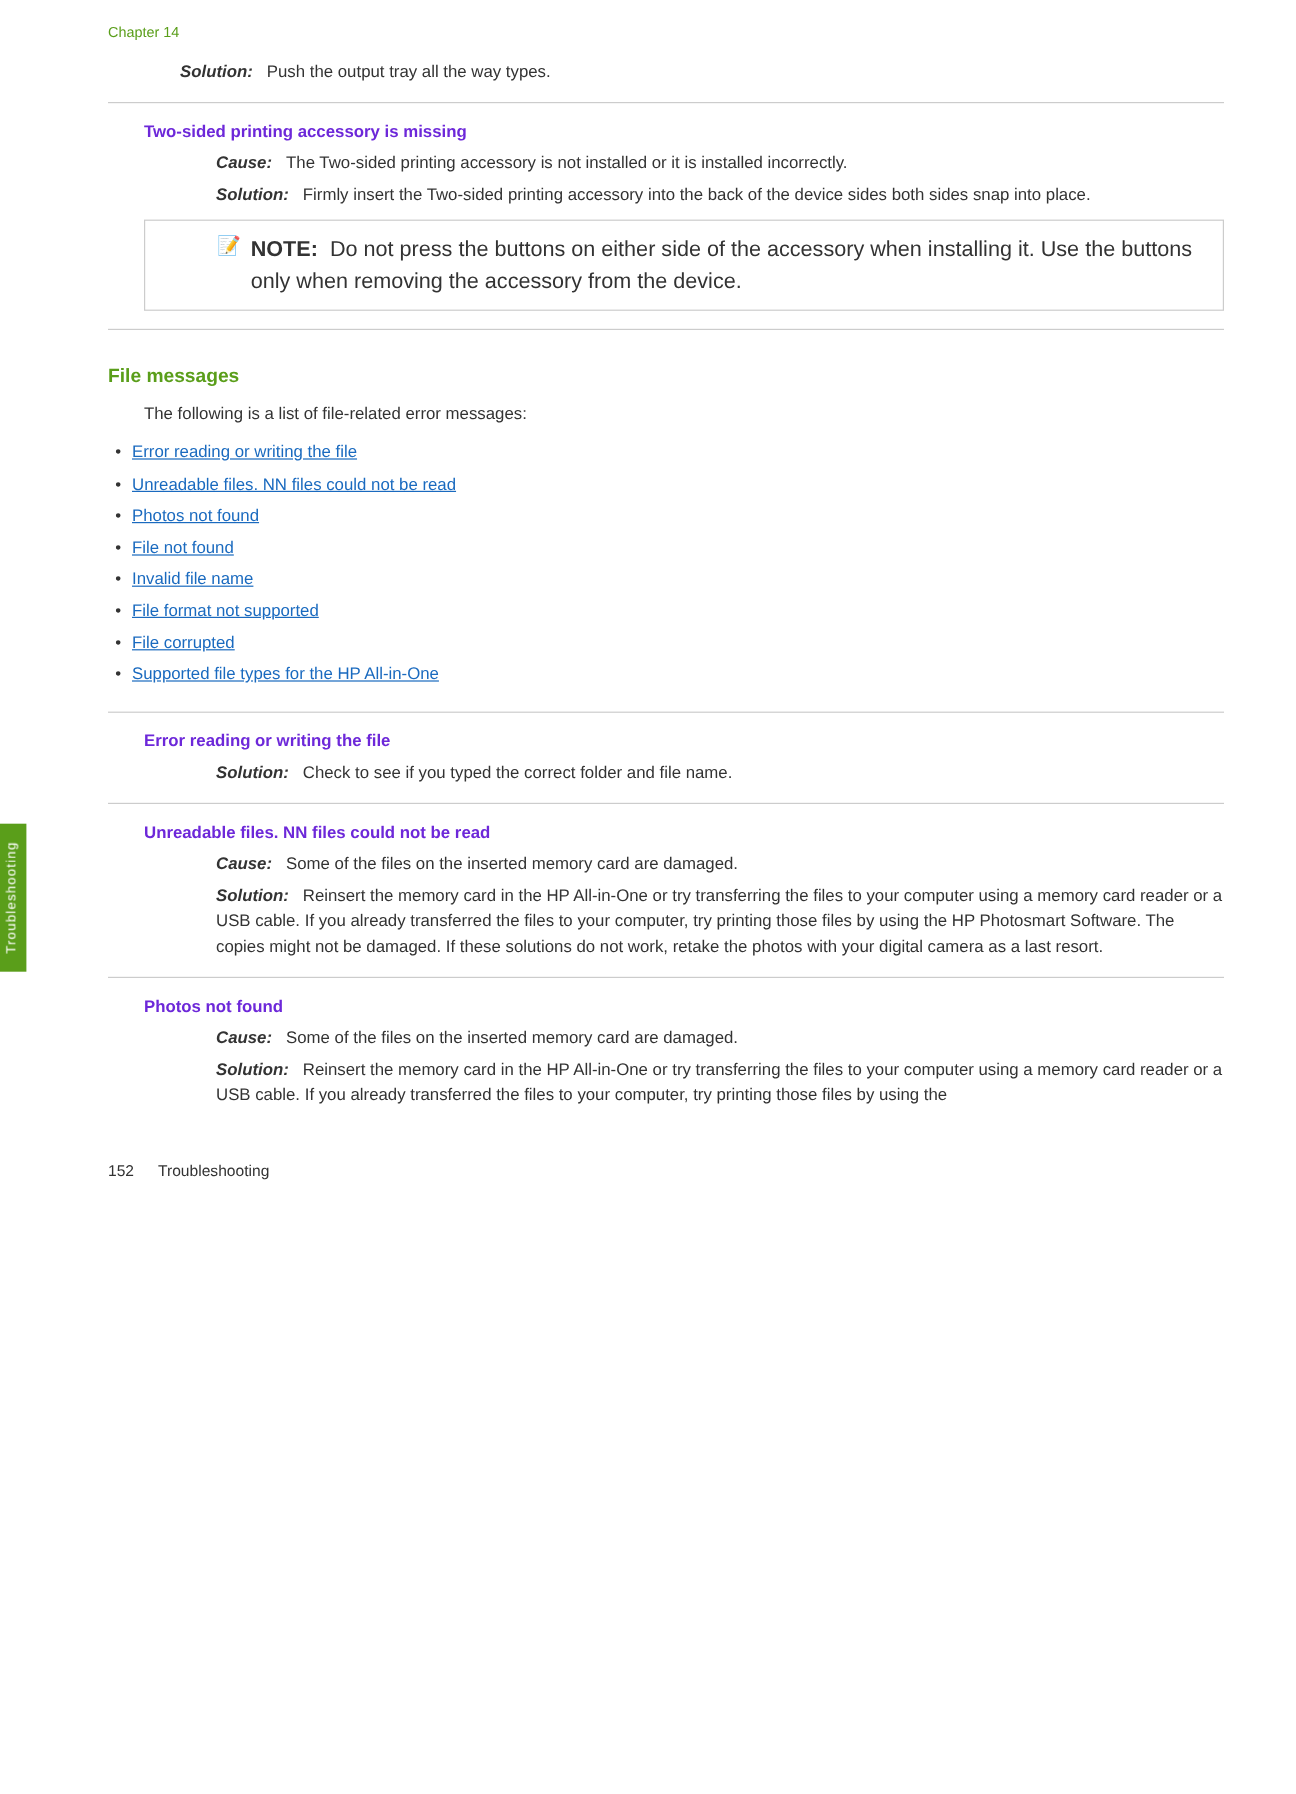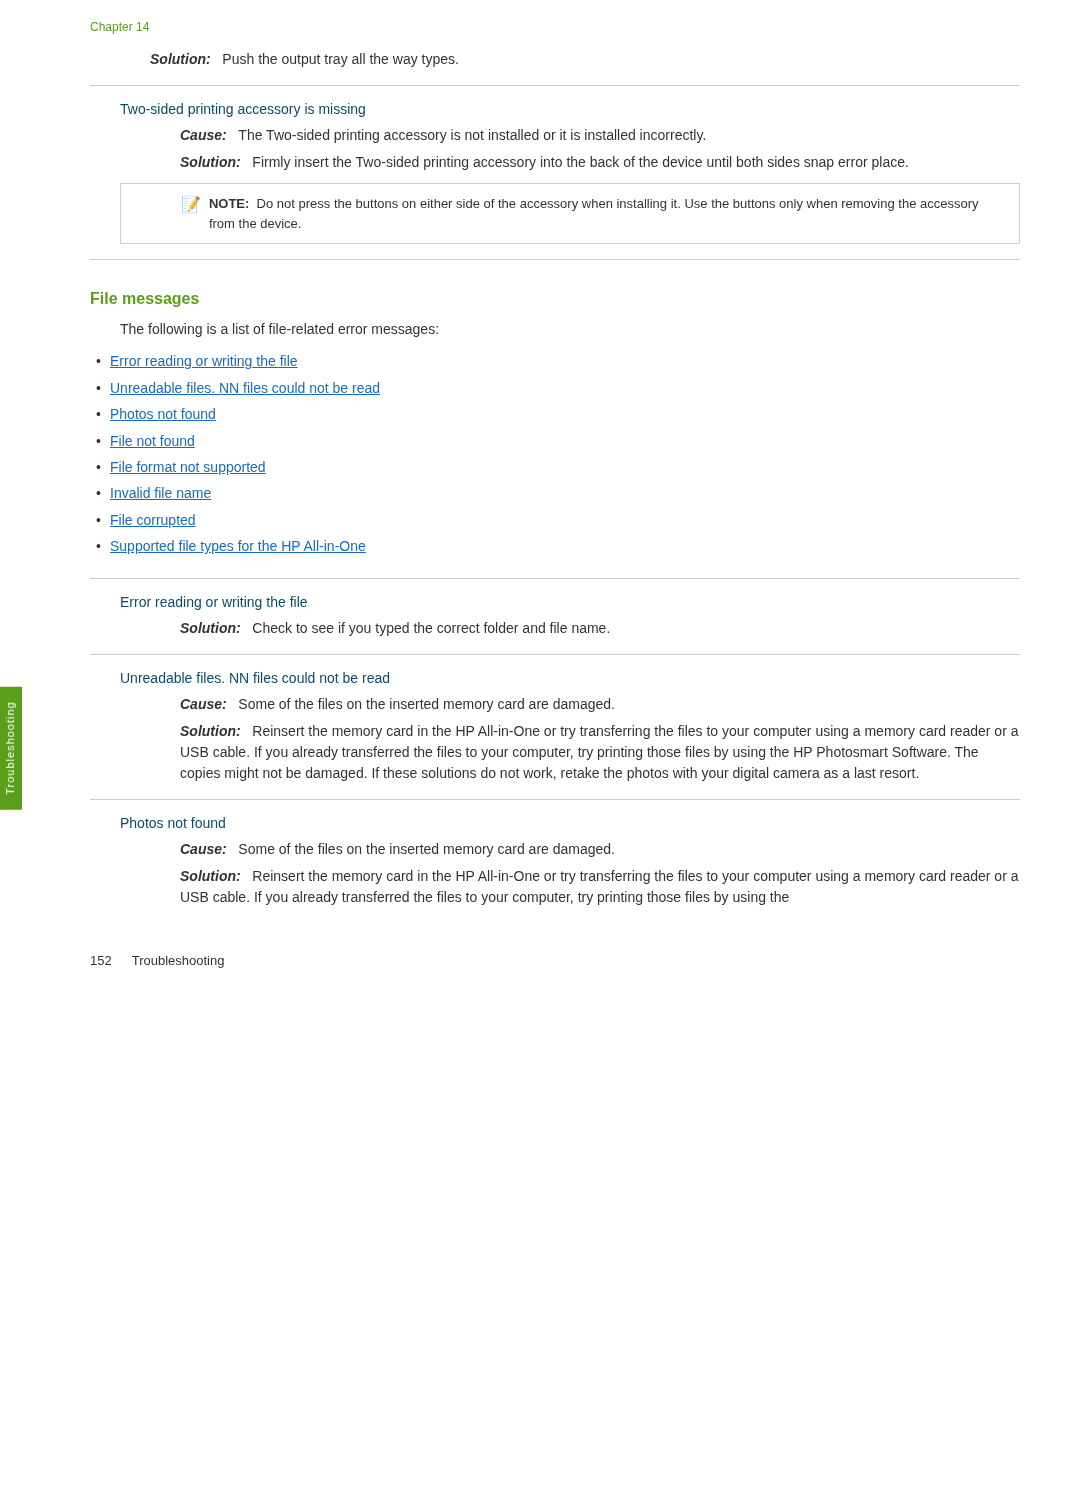--- a/index.html
+++ b/index.html
@@ -63,23 +63,23 @@
       text-align: center;
     }
 
     hr.divider {
       border: none;
       border-top: 1px solid #ccc;
       margin: 15px 0;
     }
 
     .section-heading-green {
-      color: #0c4a6e;
+      color: #6d28d9;
       font-size: 14px;
-      font-weight: normal;
+      font-weight: bold;
       margin-bottom: 8px;
       margin-top: 5px;
     }
 
     .cause-block, .solution-block {
       margin-bottom: 6px;
       line-height: 1.5;
       padding-left: 0;
     }
 
@@ -94,21 +94,21 @@
     }
 
     .note-icon {
       font-size: 16px;
       color: #333;
       margin-top: 1px;
       flex-shrink: 0;
     }
 
     .note-text {
-      font-size: 13px;
+      font-size: 18px;
       line-height: 1.5;
     }
 
     .note-label {
       font-weight: bold;
     }
 
     
     .file-messages-heading {
       color: #5a9e1a;
@@ -204,21 +204,21 @@
     <div class="subsection content-indent-sm">
       <div class="section-heading-green">Two-sided printing accessory is missing</div>
 
       <div class="cause-block content-indent">
         <span class="label-bold">Cause:</span>
         &nbsp;&nbsp;<span>The Two-sided printing accessory is not installed or it is installed incorrectly.</span>
       </div>
 
       <div class="solution-block content-indent">
         <span class="label-bold">Solution:</span>
-        &nbsp;&nbsp;<span>Firmly insert the Two-sided printing accessory into the back of the device until both sides snap error place.</span>
+        &nbsp;&nbsp;<span>Firmly insert the Two-sided printing accessory into the back of the device sides both sides snap into place.</span>
       </div>
 
       <div class="note-box content-indent">
         <span class="note-icon">📝</span>
         <span class="note-text">
           <span class="note-label">NOTE:</span>
           &nbsp;<span>Do not press the buttons on either side of the accessory when installing it. Use the buttons only when removing the accessory from the device.</span>
         </span>
       </div>
     </div>
@@ -227,22 +227,22 @@
 
     <div class="file-messages-heading">File messages</div>
 
     <div class="intro-text content-indent-sm">The following is a list of file-related error messages:</div>
 
     <ul class="link-list content-indent">
       <li><a href="#">Error reading or writing the file</a></li>
       <li><a href="#">Unreadable files. NN files could not be read</a></li>
       <li><a href="#">Photos not found</a></li>
       <li><a href="#">File not found</a></li>
+      <li><a href="#">Invalid file name</a></li>
       <li><a href="#">File format not supported</a></li>
-      <li><a href="#">Invalid file name</a></li>
       <li><a href="#">File corrupted</a></li>
       <li><a href="#">Supported file types for the HP All-in-One</a></li>
     </ul>
 
     <hr class="divider">
 
     <div class="subsection content-indent-sm">
       <div class="section-heading-green">Error reading or writing the file</div>
 
 

